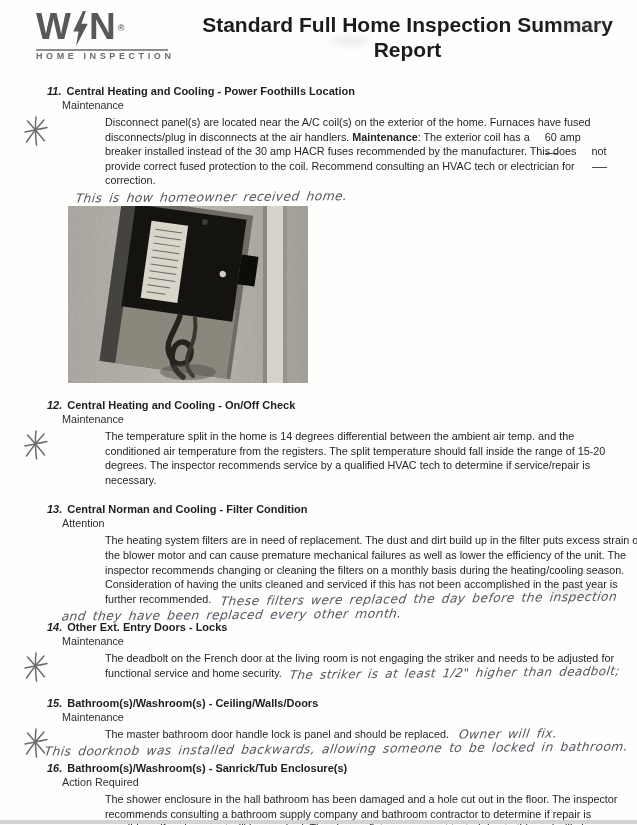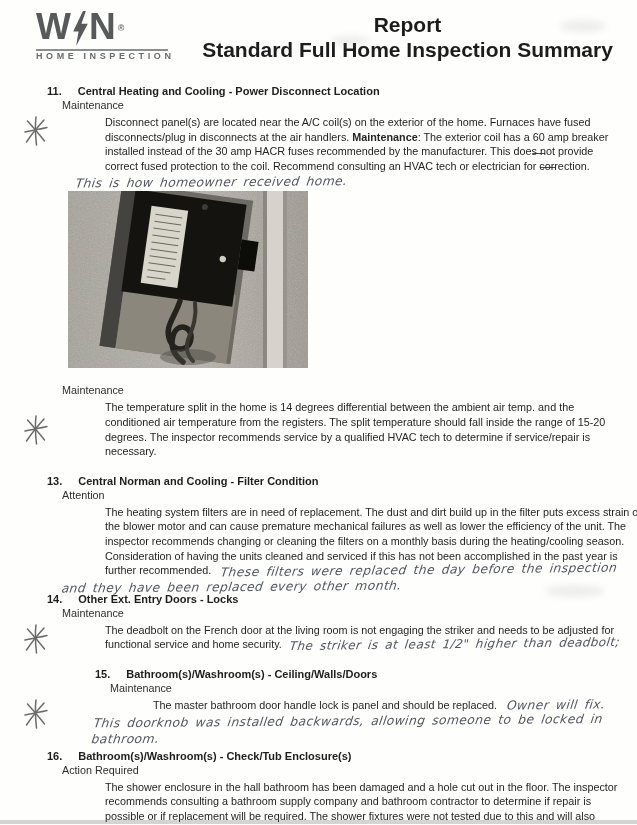--- a/index.html
+++ b/index.html
@@ -13,39 +13,39 @@
   .logo-row{display:flex;align-items:flex-start;color:#58595b;font-weight:bold;font-size:37px;line-height:34px;letter-spacing:1px;}
   .logo-row .bolt{margin:1px 1px 0 1px;}
   .logo-reg{font-size:9px;margin-top:1px;margin-left:1px;color:#6a6b6d;}
   .logo-rule{width:132px;border-top:2px solid #8c8d8f;margin-top:3px;}
   .logo-tagline{font-size:9px;letter-spacing:3.6px;color:#6a6b6d;font-weight:bold;}
   .title-block{margin-left:178px;padding-top:12px;text-align:center;font-weight:bold;font-size:21px;line-height:25px;color:#1c1c1c;}
   
   .items{margin-top:22px;}
   .item{position:relative;margin-bottom:15px;}
   .item-heading{margin-left:47px;font-size:11px;font-weight:bold;color:#1e1e1e;line-height:14px;}
-  .item-heading .num{margin-right:16px;font-weight:bold;}
+  .item-heading .num{margin-right:5px;font-weight:bold;font-style:italic;}
   .item-status{margin-left:62px;font-size:10.8px;line-height:14px;color:#2e2e2e;}
   .item-body{margin:3px 18px 0 105px;font-size:10.8px;line-height:14.6px;color:#252525;}
   .seg-b{font-weight:bold;}
-  .seg-u{border-bottom:1.4px solid #4c4c50;padding-bottom:10px;}
+  .seg-u{border-bottom:1.4px solid #4c4c50;padding-bottom:10px;margin-left:12px;}
   .asterisk{position:absolute;left:23px;top:31px;}
   
   .hw{font-family:"DejaVu Sans",sans-serif;font-style:italic;color:#53555f;font-size:12.3px;
       letter-spacing:.4px;word-spacing:2.5px;}
   .hw-inline{display:inline-block;transform:skewX(-8deg) rotate(-.7deg);margin-left:10px;white-space:nowrap;}
   .hw-line{display:block;transform:skewX(-8deg) rotate(-.5deg);margin-left:105px;line-height:16px;}
   .item-11 .hw-line{margin-left:76px;margin-top:0;}
   .item-13 .item-body{margin-right:-14px;}
   .item-13 .hw-line{margin-left:62px;margin-bottom:-15px;position:relative;z-index:2;}
   .item-13{margin-bottom:13px;}
   .item-14 .item-body{margin-right:-16px;}
   .item-14 .hw-inline{font-size:12px;margin-left:8px;}
   .item-15 .hw-line{margin-left:45px;margin-bottom:-4px;position:relative;z-index:2;}
-  .item-15{margin-bottom:8px;padding-left:48px;}
+  .item-15{margin-bottom:8px;}
   
   .photo{margin:2px 0 2px 68px;width:240px;height:177px;}
   
   .footer{position:absolute;left:28px;right:14px;top:781px;font-size:9.8px;line-height:12.5px;color:#3a3a3a;margin-top:44px;}
   .footer-rule{border-top:1.5px solid #5a5a5a;margin-bottom:2px;}
   .footer .faded{color:#a8a8a6;}
   .footer-row{display:flex;justify-content:space-between;}
   .footer-version{color:#b9b9b7;height:8px;overflow:hidden;}
   .page-label{color:#7d7d7b;}
   
@@ -64,40 +64,40 @@
         <polygon points="10,0 0,21 5.5,21 3,36 15,13 8.5,13 13,0" fill="#58595b"></polygon>
       </svg>
       <span>N</span>
       <span class="logo-reg">®</span>
     </div>
     <div class="logo-rule"></div>
     <div class="logo-tagline">HOME INSPECTION</div>
   </div>
 
   <div class="title-block">
+    <div>Standard Full Home Inspection Summary</div>
     <div>Report</div>
-    <div>Standard Full Home Inspection Summary</div>
   </div>
 
   <div class="smudge" style="left:330px;top:36px;width:40px;height:10px;"></div>
   <div class="smudge" style="left:560px;top:20px;width:46px;height:12px;"></div>
   <div class="smudge" style="left:545px;top:585px;width:60px;height:12px;"></div>
   <div class="scan-bottom"></div>
 
   <div class="items">
       <section class="item item-11">
   <svg class="asterisk" width="26" height="32" viewBox="0 0 26 32">
     <g stroke="#6b6b6b" stroke-width="1.5" fill="none" stroke-linecap="round">
       <path d="M13 2 C12 10 12.5 21 13.5 30"></path>
       <path d="M2 17 C9 15.5 18 14 24 12.5"></path>
       <path d="M4.5 6 C9 11 16 19 21.5 26"></path>
       <path d="M21 5 C16 10.5 8.5 19.5 3.5 27"></path>
     </g>
   </svg>
-<div class="item-heading"><span class="num">11.</span><span class="ttl">Central Heating and Cooling - Power Disconnect Location</span></div>
+<div class="item-heading"><span class="num">11.</span><span class="ttl">Central Heating and Cooling - Power Foothills Location</span></div>
         <div class="item-status">Maintenance</div>
         <div class="item-body"><span>Disconnect panel(s) are located near the A/C coil(s) on the exterior of the home. Furnaces have fused disconnects/plug in disconnects at the air handlers. </span><span class="seg-b">Maintenance</span><span>: The exterior coil has a </span><span class="seg-u">60</span><span> amp breaker installed instead of the 30 amp HACR fuses recommended by the manufacturer. This does </span><span class="seg-u">not</span><span> provide correct fused protection to the coil. Recommend consulting an HVAC tech or electrician for correction.</span></div>
         <div class="hw hw-line">This is how homeowner received home.</div>
   <div class="photo">
     <svg width="240" height="177" viewBox="0 0 240 177">
       <defs>
         <filter id="stucco" x="0" y="0" width="100%" height="100%">
           <feTurbulence type="fractalNoise" baseFrequency="0.8" numOctaves="3" stitchTiles="stitch"></feTurbulence>
           <feColorMatrix type="saturate" values="0"></feColorMatrix>
         </filter>
@@ -142,20 +142,21 @@
 </section>
       <section class="item item-12">
   <svg class="asterisk" width="26" height="32" viewBox="0 0 26 32">
     <g stroke="#6b6b6b" stroke-width="1.5" fill="none" stroke-linecap="round">
       <path d="M13 2 C12 10 12.5 21 13.5 30"></path>
       <path d="M2 17 C9 15.5 18 14 24 12.5"></path>
       <path d="M4.5 6 C9 11 16 19 21.5 26"></path>
       <path d="M21 5 C16 10.5 8.5 19.5 3.5 27"></path>
     </g>
   </svg>
+<div class="item-heading"><span class="num">12.</span><span class="ttl">Central Heating and Cooling - On/Off Check</span></div>
         <div class="item-status">Maintenance</div>
         <div class="item-body"><span>The temperature split in the home is 14 degrees differential between the ambient air temp. and the conditioned air temperature from the registers. The split temperature should fall inside the range of 15-20 degrees. The inspector recommends service by a qualified HVAC tech to determine if service/repair is necessary.</span></div>
       </section>
       <section class="item item-13">
         <div class="item-heading"><span class="num">13.</span><span class="ttl">Central Norman and Cooling - Filter Condition</span></div>
         <div class="item-status">Attention</div>
         <div class="item-body"><span>The heating system filters are in need of replacement. The dust and dirt build up in the filter puts excess strain on the blower motor and can cause premature mechanical failures as well as lower the efficiency of the unit. The inspector recommends changing or cleaning the filters on a monthly basis during the heating/cooling season. Consideration of having the units cleaned and serviced if this has not been accomplished in the past year is further recommended.</span><span class="hw hw-inline">These filters were replaced the day before the inspection</span></div>
         <div class="hw hw-line">and they have been replaced every other month.</div>
       </section>
       <section class="item item-14">
@@ -179,21 +180,21 @@
       <path d="M4.5 6 C9 11 16 19 21.5 26"></path>
       <path d="M21 5 C16 10.5 8.5 19.5 3.5 27"></path>
     </g>
   </svg>
 <div class="item-heading"><span class="num">15.</span><span class="ttl">Bathroom(s)/Washroom(s) - Ceiling/Walls/Doors</span></div>
         <div class="item-status">Maintenance</div>
         <div class="item-body"><span>The master bathroom door handle lock is panel and should be replaced.</span><span class="hw hw-inline">Owner will fix.</span></div>
         <div class="hw hw-line">This doorknob was installed backwards, allowing someone to be locked in bathroom.</div>
       </section>
       <section class="item item-16">
-        <div class="item-heading"><span class="num">16.</span><span class="ttl">Bathroom(s)/Washroom(s) - Check/Tub Enclosure(s)</span></div>
+        <div class="item-heading"><span class="num">16.</span><span class="ttl">Bathroom(s)/Washroom(s) - Sanrick/Tub Enclosure(s)</span></div>
         <div class="item-status">Action Required</div>
         <div class="item-body"><span>The shower enclosure in the hall bathroom has been damaged and a hole cut out in the floor. The inspector recommends consulting a bathroom supply company and bathroom contractor to determine if repair is possible or if replacement will be required. The shower fixtures were not tested due to this and will also need to be verified for function and correct orientation.</span></div>
       </section>
     </div>
 
   <div class="footer">
     <div class="footer-rule"></div>
     <div><span>Client/Site: Robert &amp; Christine Norman 14070 N Clovis Point Way, Marana, AZ 85658 </span><span class="faded">Workorder #: 14898133</span></div>
     <div class="footer-row">
       <span>Sanrick Inc. dba WIN Catalina Foothills (520) 749-1679</span>

